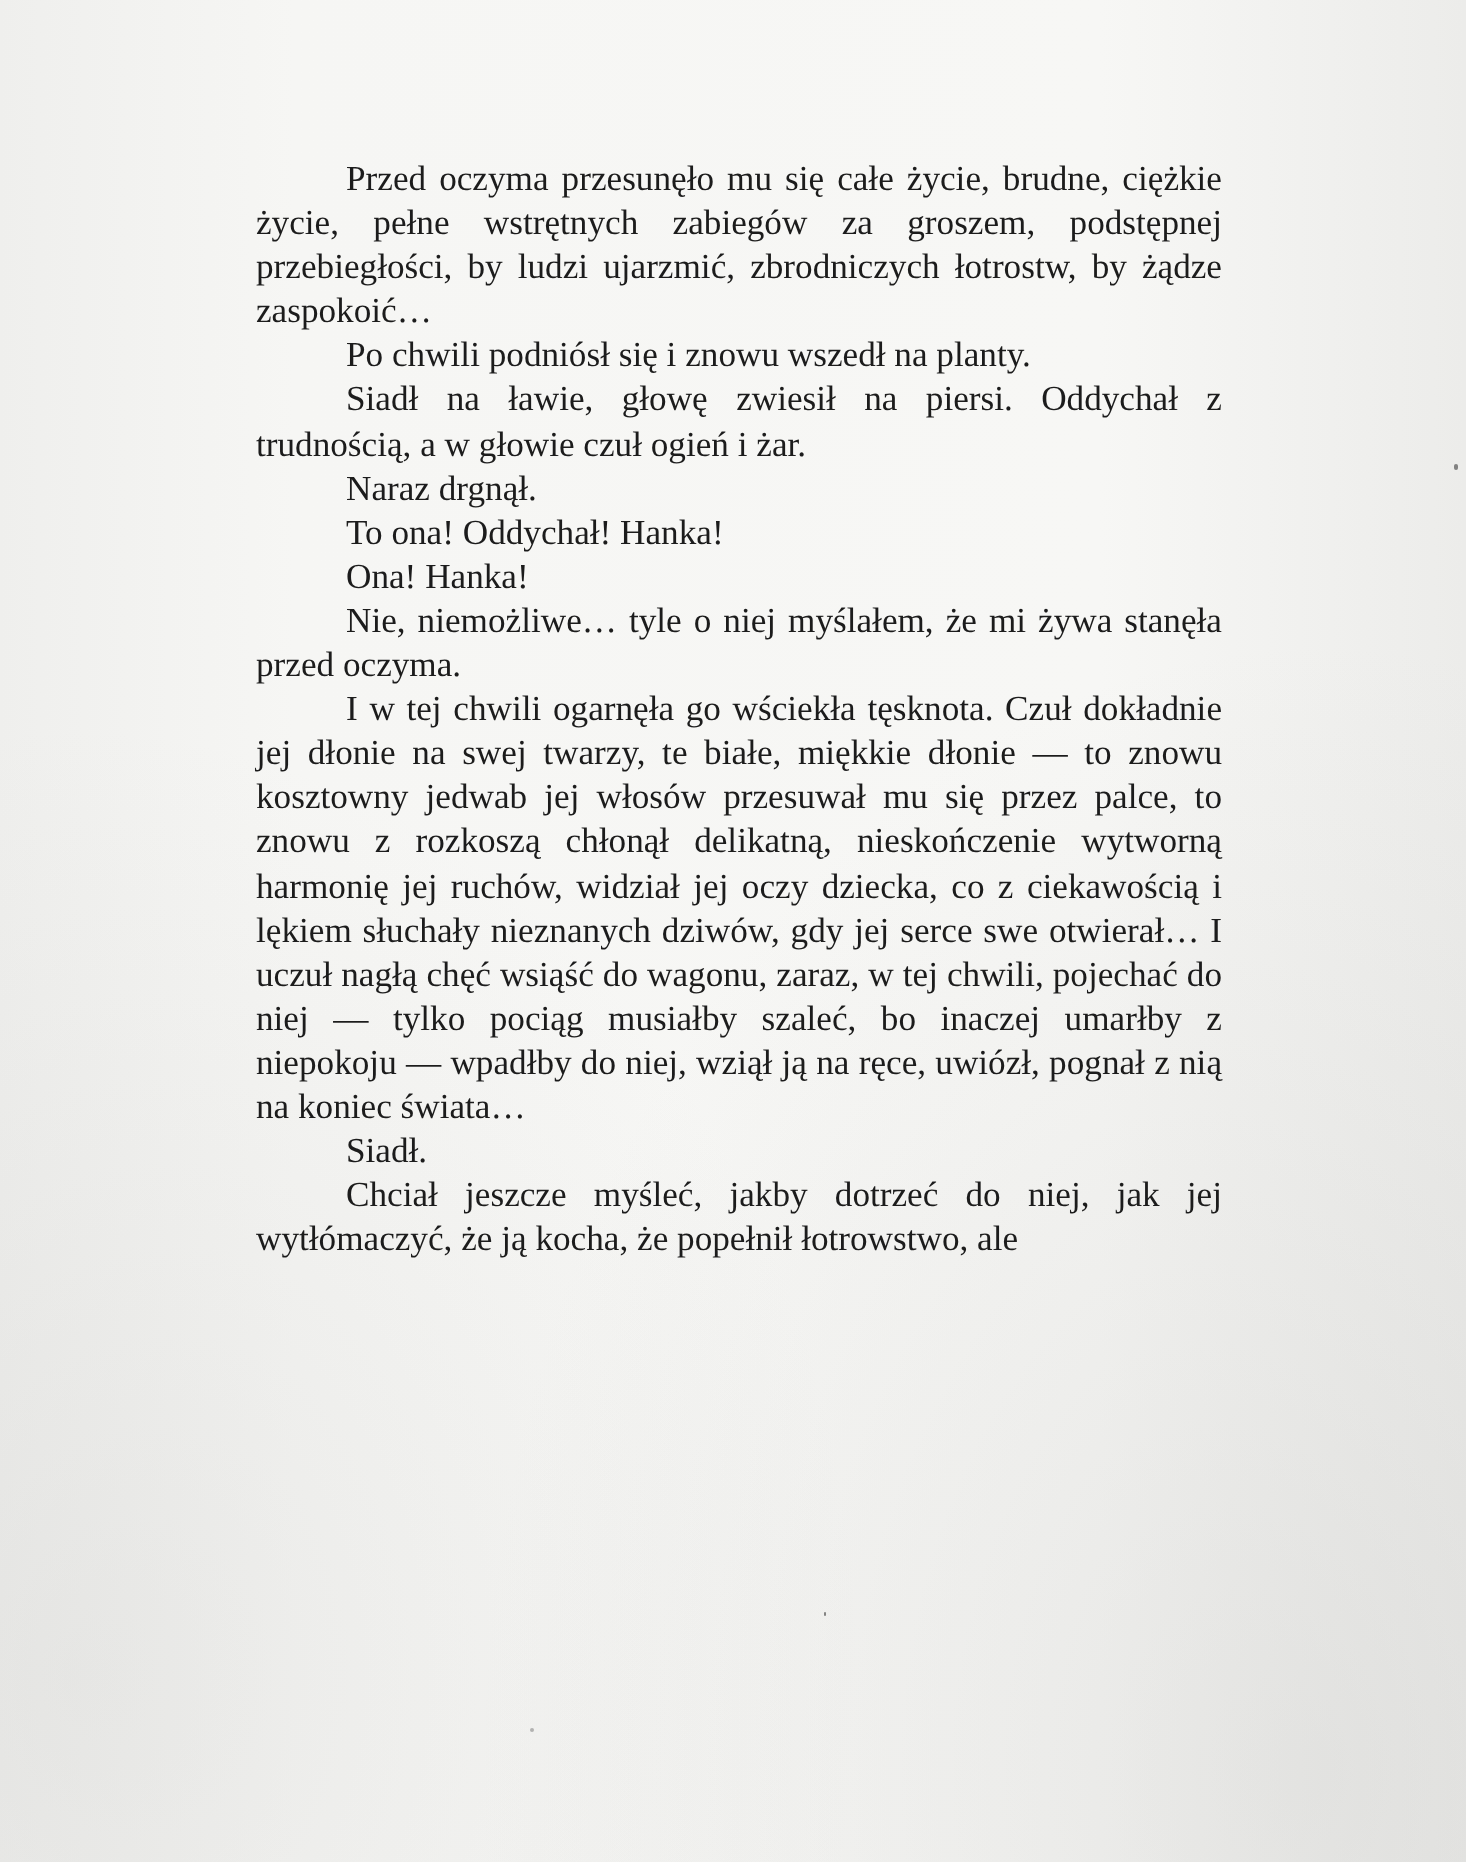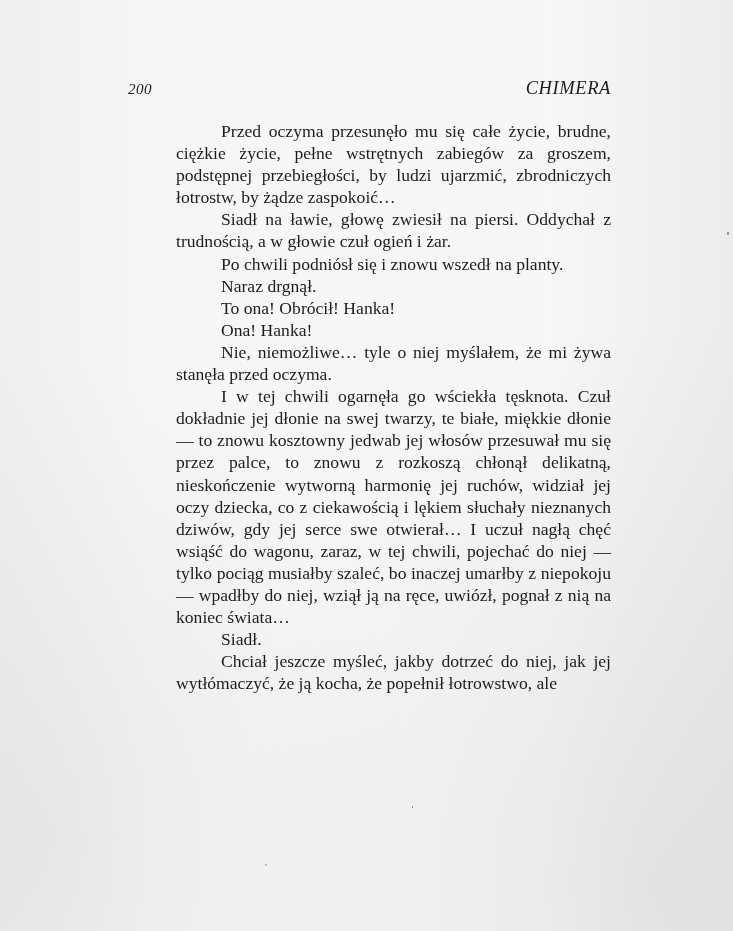--- a/index.html
+++ b/index.html
@@ -39,52 +39,47 @@
     }
     .running-title {
       font-style: italic;
       font-size: 18.5px;
       letter-spacing: 0.6px;
     }
     .body-text {
       font-size: 17.6px;
       line-height: 22.1px;
       text-align: justify;
-      margin-left: 48px;
     }
     .para {
       margin: 0;
       text-indent: 45px;
       text-align: justify;
       text-align-last: left;
     }
     .speck {
       position: absolute;
       width: 2px;
       height: 3px;
       background: #555;
       border-radius: 1px;
       opacity: 0.7;
     }
   </style>
 </head>
 <body>
 
 <div class="page">
-  <div class="running-head">
-    <span class="page-number">200</span>
-    <span class="running-title">CHIMERA</span>
-  </div>
 
   <div class="body-text">
     <p class="para">Przed oczyma przesunęło mu się całe życie, brudne, ciężkie życie, pełne wstrętnych zabiegów za groszem, podstępnej przebiegłości, by ludzi ujarzmić, zbrodniczych łotrostw, by żądze zaspokoić…</p>
+    <p class="para">Po chwili podniósł się i znowu wszedł na planty.</p>
     <p class="para">Siadł na ławie, głowę zwiesił na piersi. Oddychał z trudnością, a w głowie czuł ogień i żar.</p>
-    <p class="para">Po chwili podniósł się i znowu wszedł na planty.</p>
     <p class="para">Naraz drgnął.</p>
-    <p class="para">To ona! Obrócił! Hanka!</p>
+    <p class="para">To ona! Oddychał! Hanka!</p>
     <p class="para">Ona! Hanka!</p>
     <p class="para">Nie, niemożliwe… tyle o niej myślałem, że mi żywa stanęła przed oczyma.</p>
     <p class="para">I w tej chwili ogarnęła go wściekła tęsknota. Czuł dokładnie jej dłonie na swej twarzy, te białe, miękkie dłonie — to znowu kosztowny jedwab jej włosów przesuwał mu się przez palce, to znowu z rozkoszą chłonął delikatną, nieskończenie wytworną harmonię jej ruchów, widział jej oczy dziecka, co z ciekawością i lękiem słuchały nieznanych dziwów, gdy jej serce swe otwierał… I uczuł nagłą chęć wsiąść do wagonu, zaraz, w tej chwili, pojechać do niej — tylko pociąg musiałby szaleć, bo inaczej umarłby z niepokoju — wpadłby do niej, wziął ją na ręce, uwiózł, pognał z nią na koniec świata…</p>
     <p class="para">Siadł.</p>
     <p class="para">Chciał jeszcze myśleć, jakby dotrzeć do niej, jak jej wytłómaczyć, że ją kocha, że popełnił łotrowstwo, ale</p>
   </div>
 </div>
 
 <span class="speck" style="left:727px; top:232px;"></span>
 <span class="speck" style="left:412px; top:806px; width:1px; height:2px;"></span>

